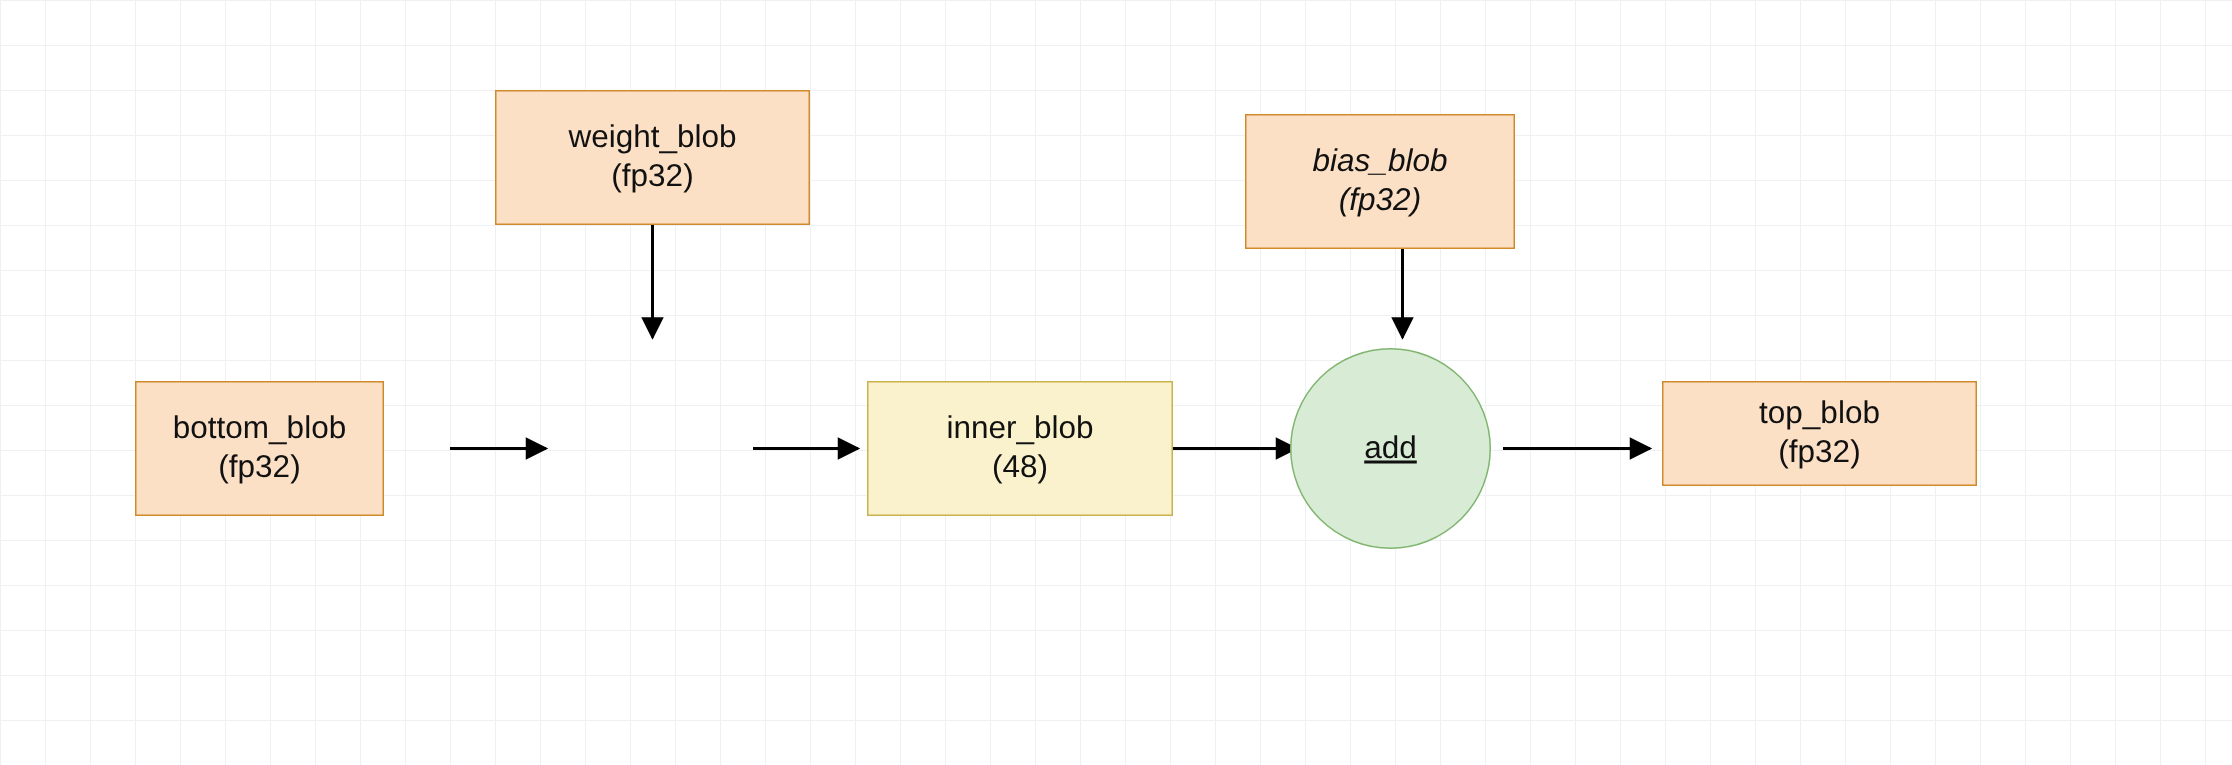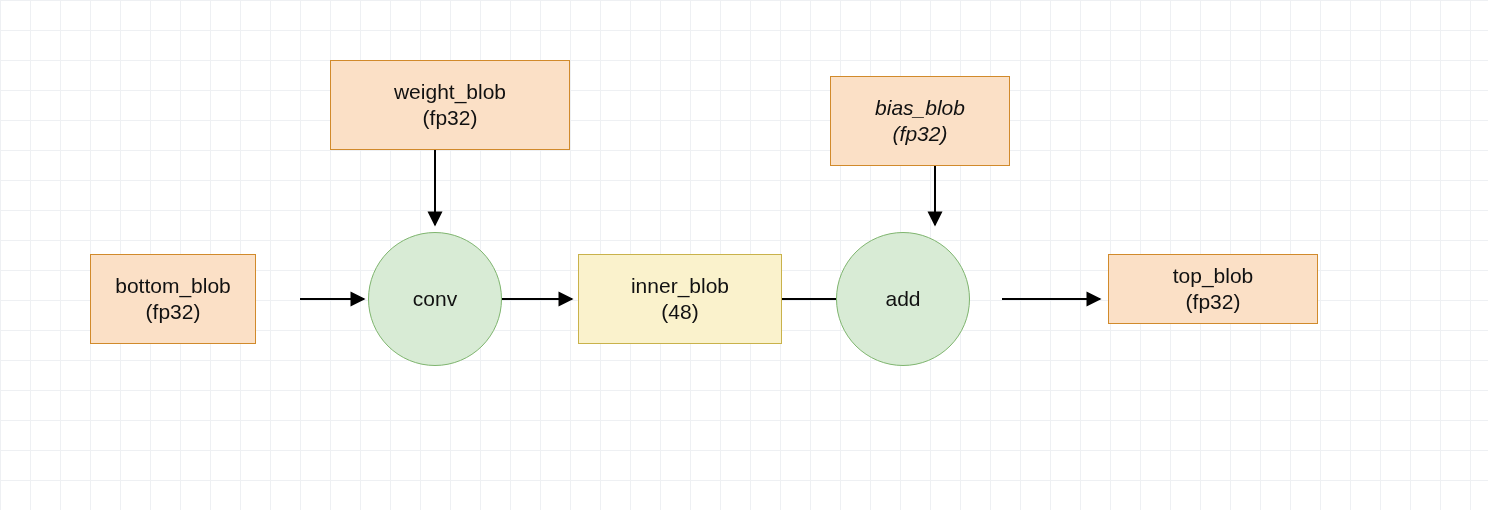--- a/index.html
+++ b/index.html
@@ -70,40 +70,37 @@
     <line x1="935" y1="150" x2="935" y2="225" stroke="#000" stroke-width="2" marker-end="url(#arrowhead)"></line>
 
     <line x1="1002" y1="299" x2="1100" y2="299" stroke="#000" stroke-width="2" marker-end="url(#arrowhead)"></line>
   </svg>
 
   <div class="node orange" style="left:90px; top:254px; width:166px; height:90px;">
     <span class="label">bottom_blob</span>
     <span class="sub">(fp32)</span>
   </div>
 
-  <div class="node orange" style="left:330px; top:60px; width:240px; height:90px;">
+  <div class="node orange" style="left:330px; top:60px; width:210px; height:90px;">
     <span class="label">weight_blob</span>
     <span class="sub">(fp32)</span>
   </div>
 
-  <div class="node green" style="left:368px; top:232px; width:134px; height:134px;">
-    <span class="label">conv</span>
-  </div>
 
   <div class="node yellow" style="left:578px; top:254px; width:204px; height:90px;">
     <span class="label">inner_blob</span>
     <span class="sub">(48)</span>
   </div>
 
   <div class="node orange" style="left:830px; top:76px; width:180px; height:90px;font-style:italic;">
     <span class="label">bias_blob</span>
     <span class="sub">(fp32)</span>
   </div>
 
-  <div class="node green" style="left:836px; top:232px; width:134px; height:134px;">
+  <div class="node green" style="left:860px; top:232px; width:134px; height:134px;text-decoration:underline;">
     <span class="label">add</span>
   </div>
 
   <div class="node orange" style="left:1108px; top:254px; width:210px; height:70px;">
     <span class="label">top_blob</span>
     <span class="sub">(fp32)</span>
   </div>
 
 </div>
 

